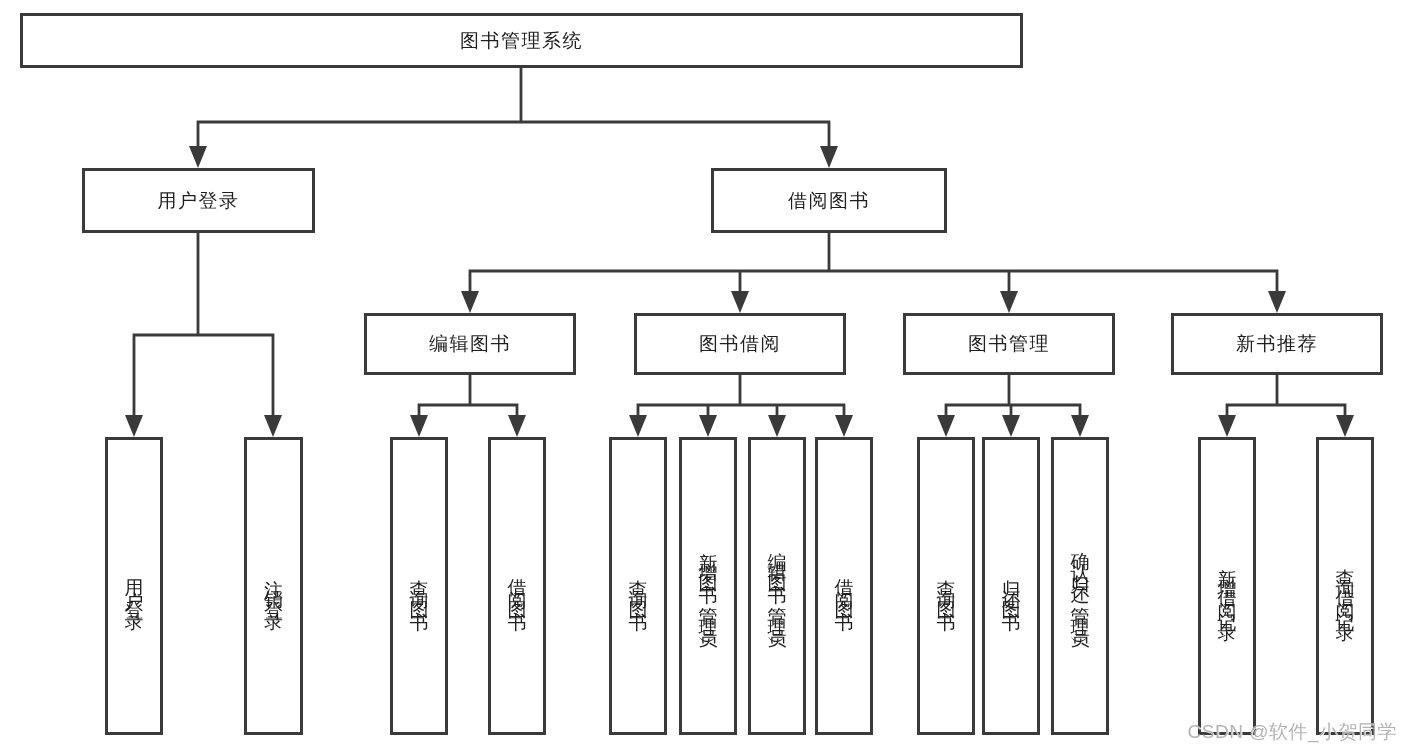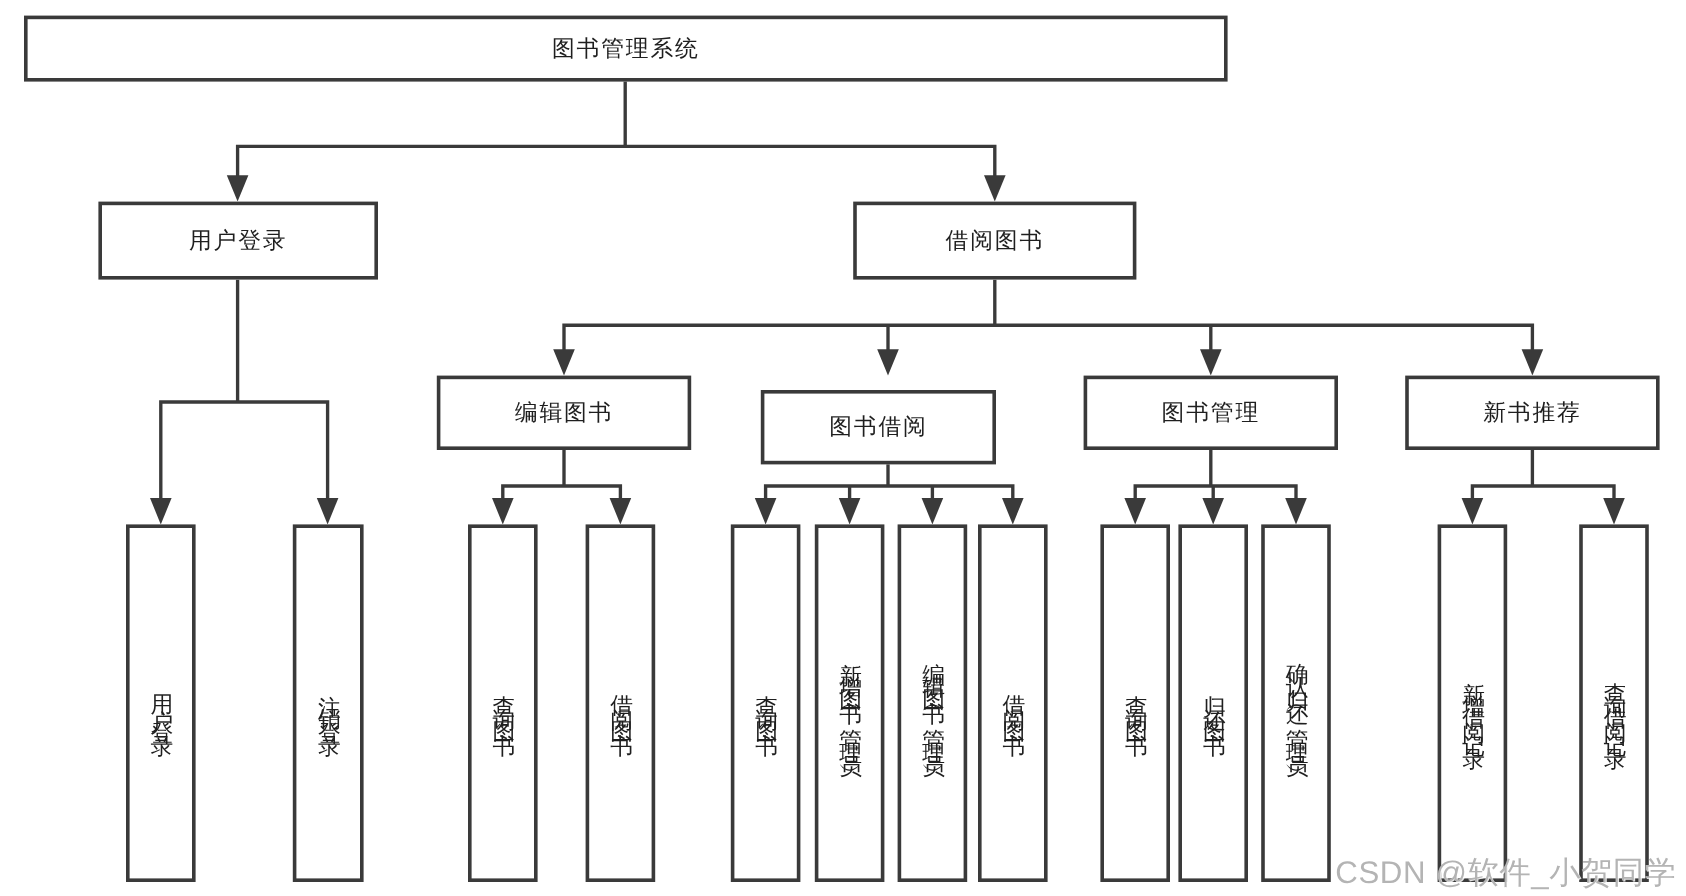--- a/index.html
+++ b/index.html
@@ -17,21 +17,21 @@
     position:absolute;box-sizing:border-box;background:var(--fill);
     border:3px solid var(--line);display:flex;align-items:center;justify-content:center;
     color:var(--text);
   }
   .h span{font-size:19px;letter-spacing:1.5px;white-space:nowrap;}
   .v span{
     writing-mode:vertical-rl;text-orientation:mixed;
     font-size:19px;line-height:1.05;letter-spacing:11px;white-space:nowrap;
   }
   .watermark{
-    position:absolute;right:8px;bottom:2px;font-size:26px;letter-spacing:.5px;
+    position:absolute;right:8px;bottom:2px;font-size:19px;letter-spacing:.5px;
     color:var(--wm);text-shadow:1px 1px 0 rgba(255,255,255,.85);white-space:nowrap;
   }
 </style>
 </head>
 <body>
 
 <div class="canvas">
 
   <svg class="connectors" viewBox="0 0 1405 747">
 
@@ -91,21 +91,21 @@
   <div class="box h" style="left:82px;top:168px;width:233px;height:65px">
     <span>用户登录</span>
   </div>
   <div class="box h" style="left:711px;top:168px;width:236px;height:65px">
     <span>借阅图书</span>
   </div>
 
   <div class="box h" style="left:364px;top:313px;width:212px;height:62px">
     <span>编辑图书</span>
   </div>
-  <div class="box h" style="left:634px;top:325px;width:196px;height:62px">
+  <div class="box h" style="left:634px;top:313px;width:212px;height:62px">
     <span>图书借阅</span>
   </div>
   <div class="box h" style="left:903px;top:313px;width:212px;height:62px">
     <span>图书管理</span>
   </div>
   <div class="box h" style="left:1171px;top:313px;width:212px;height:62px">
     <span>新书推荐</span>
   </div>
 
   <div class="box v" style="left:105px;top:437px;width:58px;height:298px">

